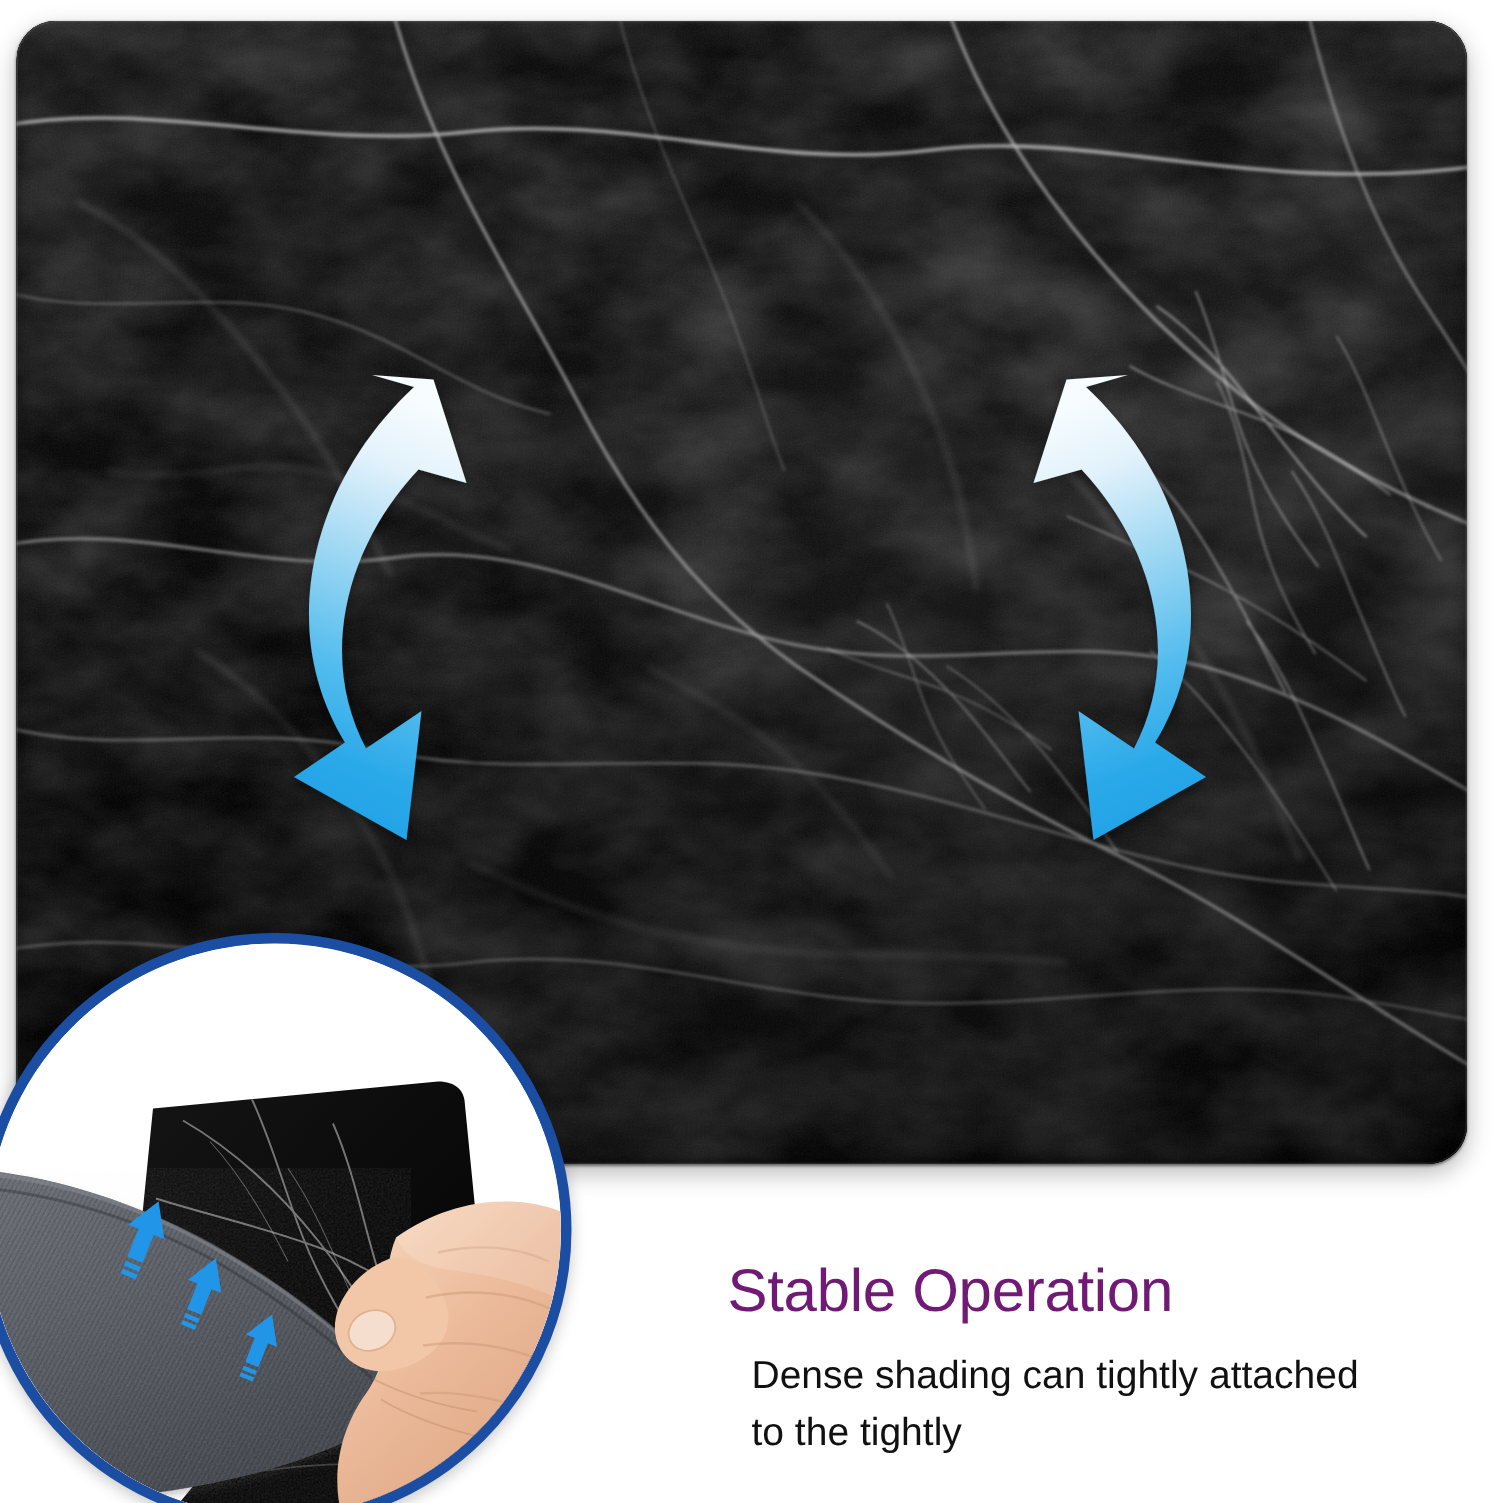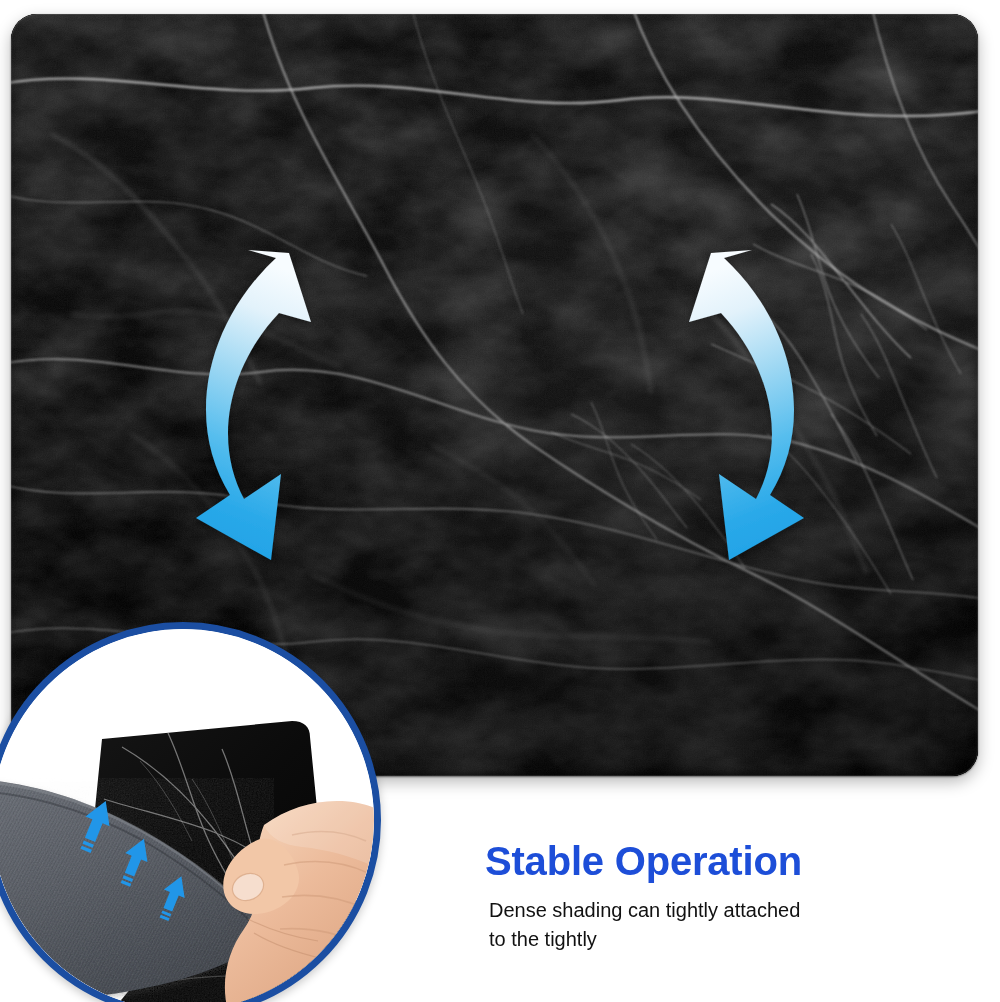--- a/index.html
+++ b/index.html
@@ -95,34 +95,34 @@
   .inset-clip svg { display:block; width:100%; height:100%; }
 
   
   .caption {
     position: absolute;
     left: 485px;
     top: 840px;
     width: 470px;
   }
   .caption-title {
-    color: #1d4ed8;
+    color: #701a75;
     font-size: 40px;
-    font-weight: bold;
+    font-weight: normal;
     line-height: 1.05;
     letter-spacing: -0.2px;
     margin: 0 0 14px 0;
     white-space: nowrap;
   }
   .caption-body {
     color: #111111;
-    font-size: 20px;
+    font-size: 26px;
     font-weight: normal;
     line-height: 1.45;
-    margin: 4px;
+    margin: 16px;
   }
 </style>
 </head>
 <body>
 
 <div id="stage">
 
   <div class="pad">
     <div class="pad-marble">
       <svg viewBox="0 0 967 762" preserveAspectRatio="none">

